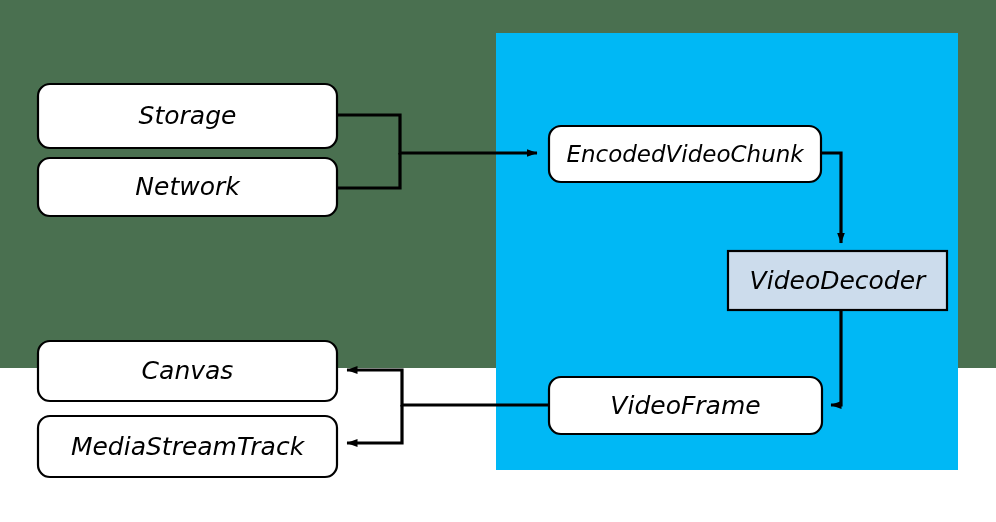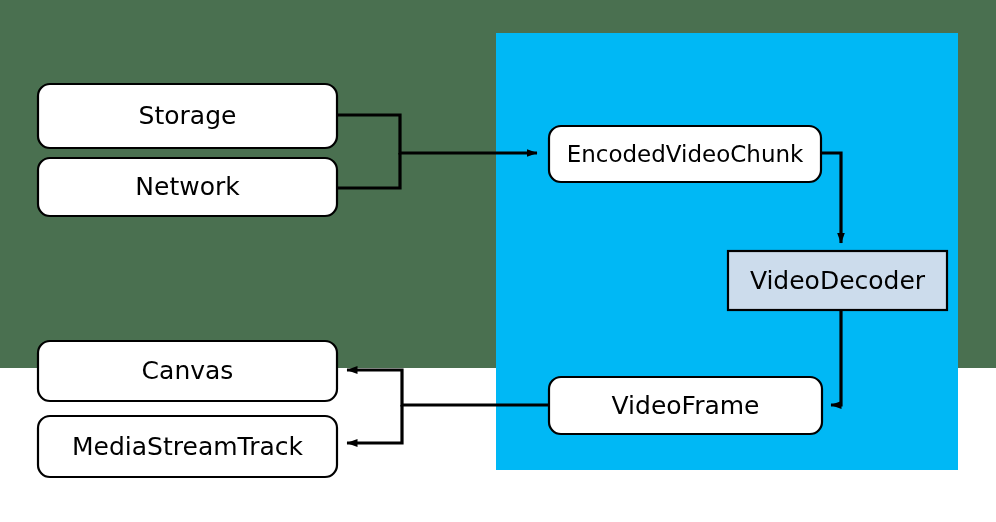--- a/index.html
+++ b/index.html
@@ -11,20 +11,21 @@
     width: 996px;
     height: 522px;
     overflow: hidden;
     font-family: "DejaVu Sans", sans-serif;
   }
   #canvas-root {
     position: relative;
     width: 996px;
     height: 368px;
     background: #4a7050;
+    font-style: italic;
   }
   #diagram-svg {
     position: absolute;
     left: 0;
     top: 0;
     width: 996px;
     height: 522px;
     display: block;
   }
   .node-label {

